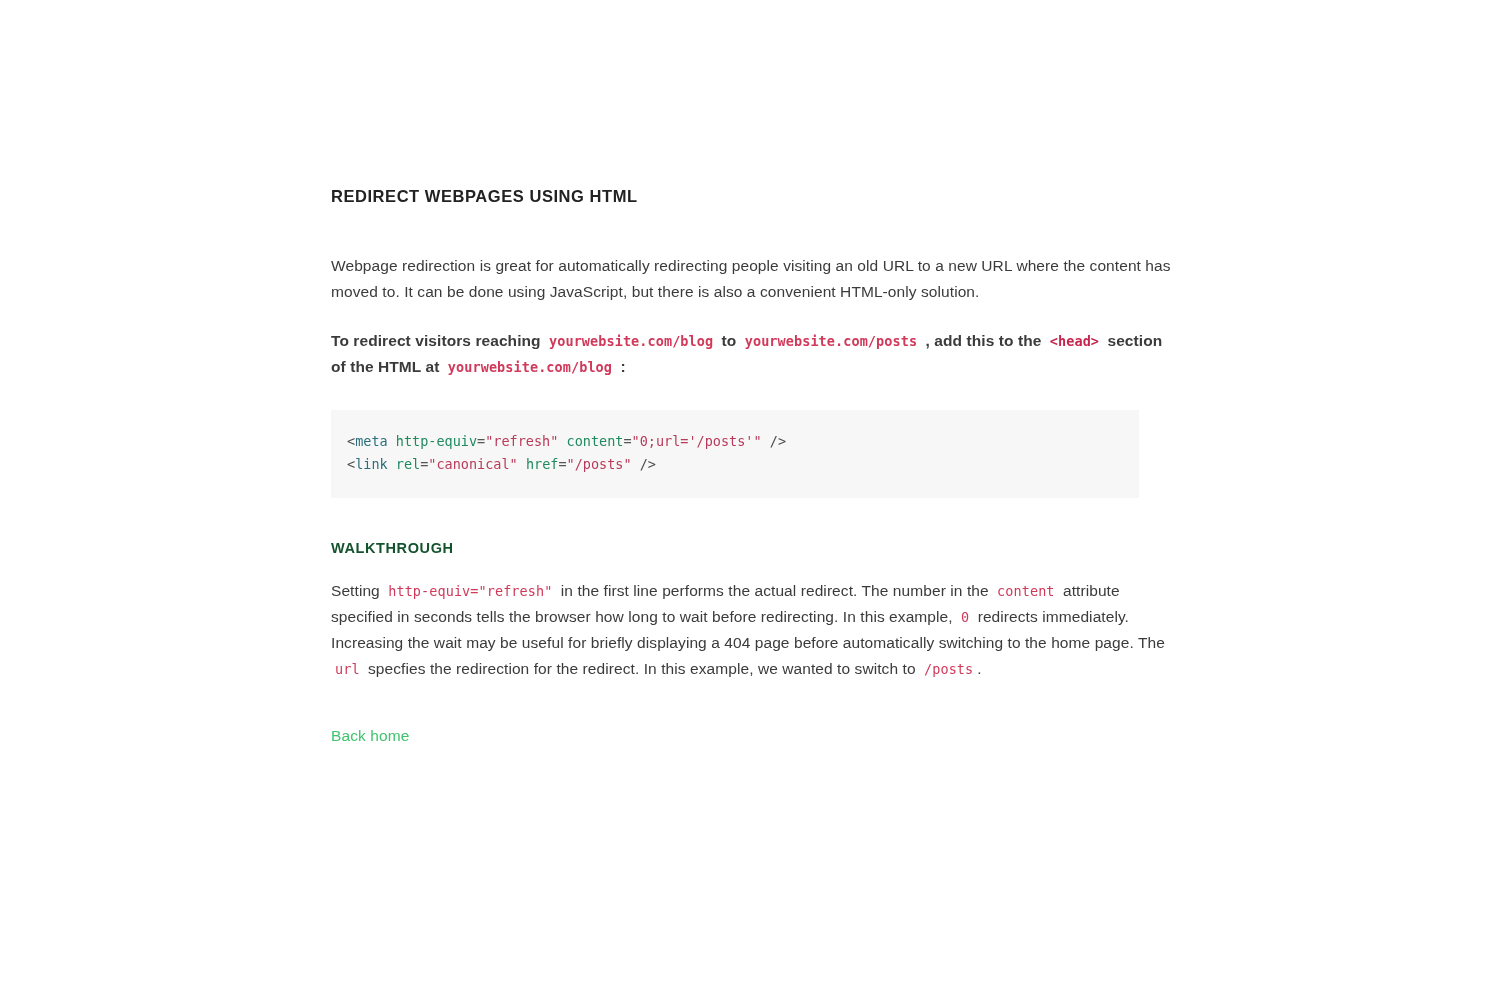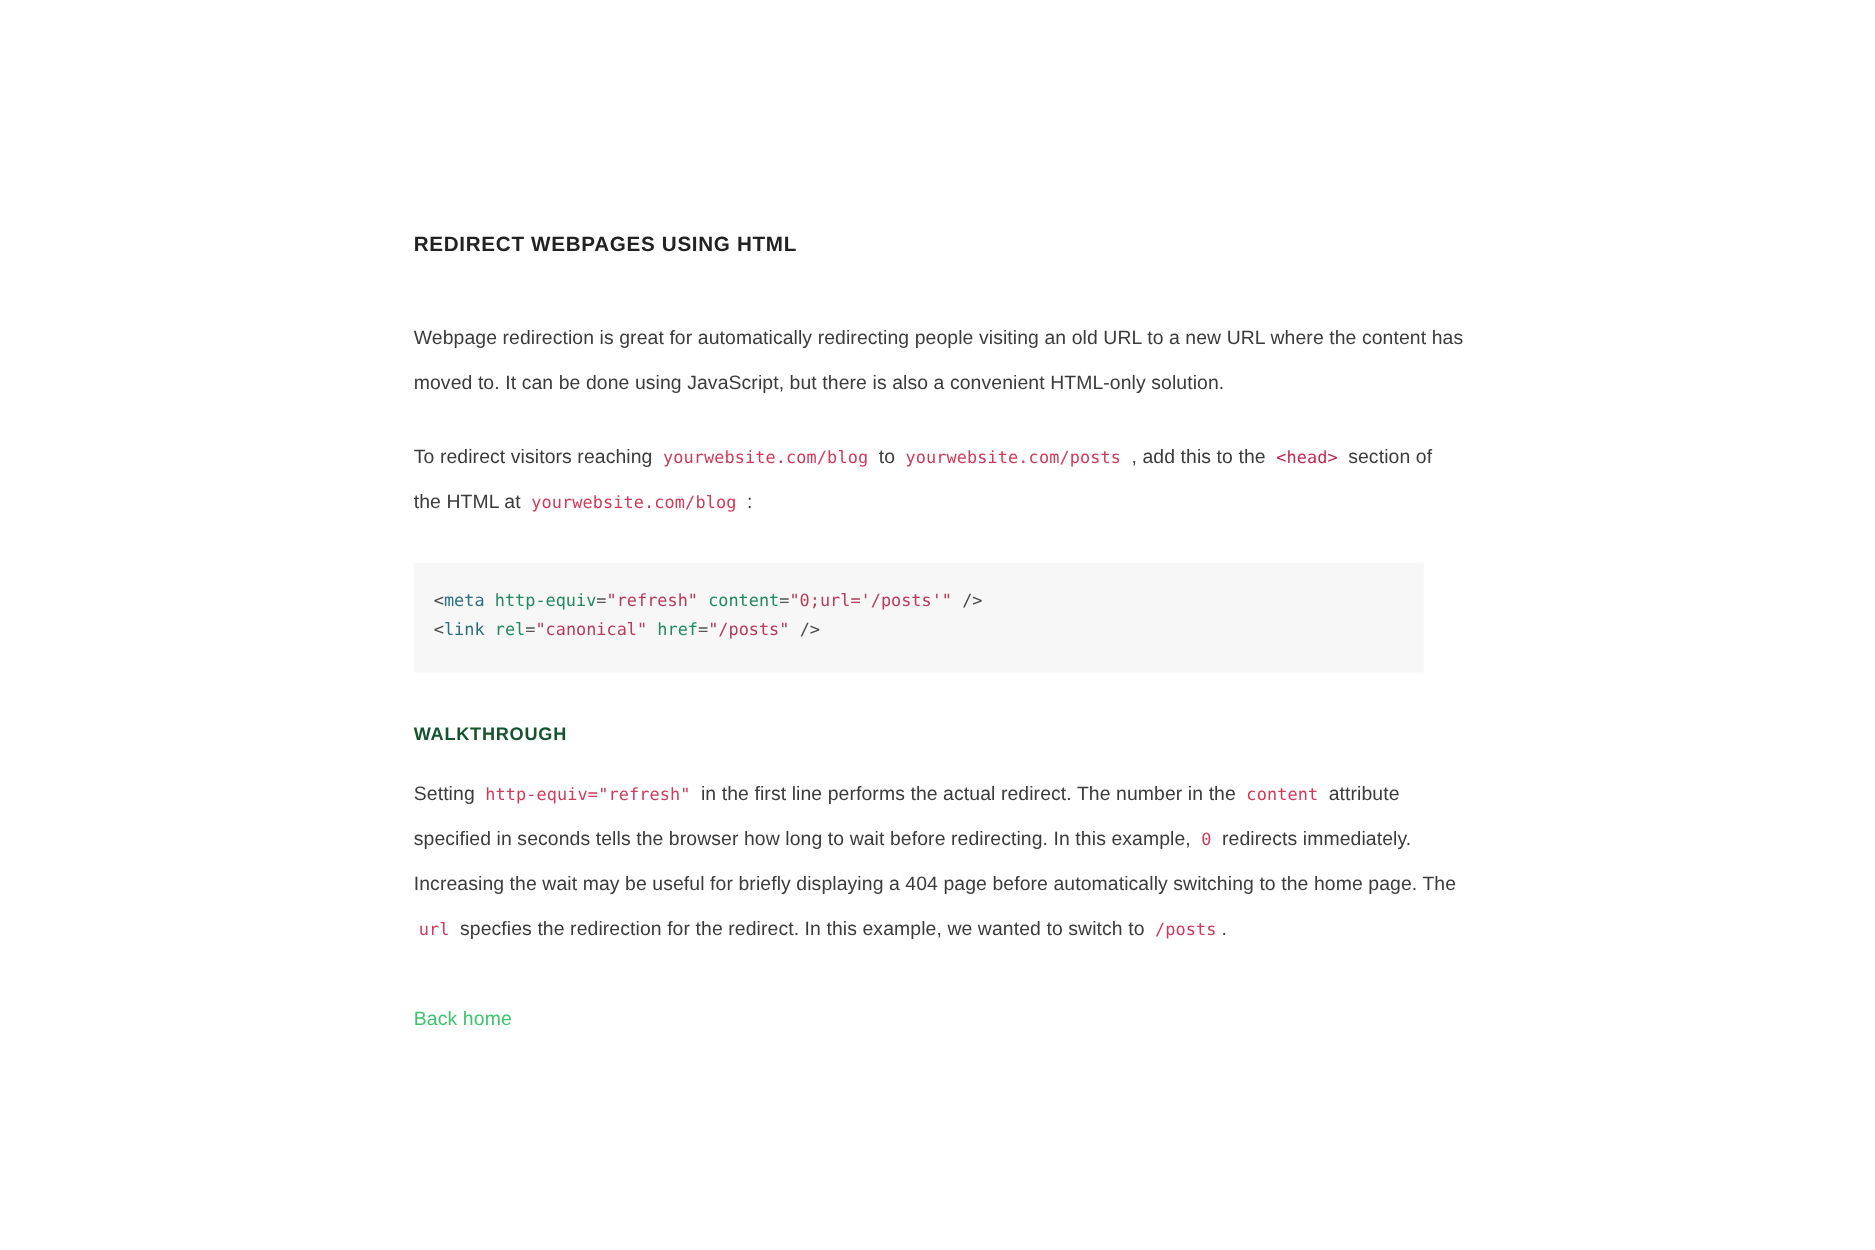--- a/index.html
+++ b/index.html
@@ -42,26 +42,26 @@
     color: #9b9b9b;
     letter-spacing: 0.2px;
     margin: 0;
   }
   .post-meta .sep {
     padding: 0 3px;
   }
   .body-copy {
     margin: 0;
     font-size: 15.5px;
-    line-height: 36px;
+    line-height: 26px;
     color: #3b3b3b;
     letter-spacing: 0.08px;
   }
   .p1 { margin-top: 46px; }
-  .p2 { margin-top: 23px; }
+  .p2 { margin-top: 23px; font-weight: bold; }
   .code-inline {
     font-family: "DejaVu Sans Mono", "Liberation Mono", monospace;
     font-size: 13.5px;
     color: #d1395a;
     padding: 0 4px;
     white-space: nowrap;
   }
   .code-inline.tag {
     color: #c7254e;
   }

